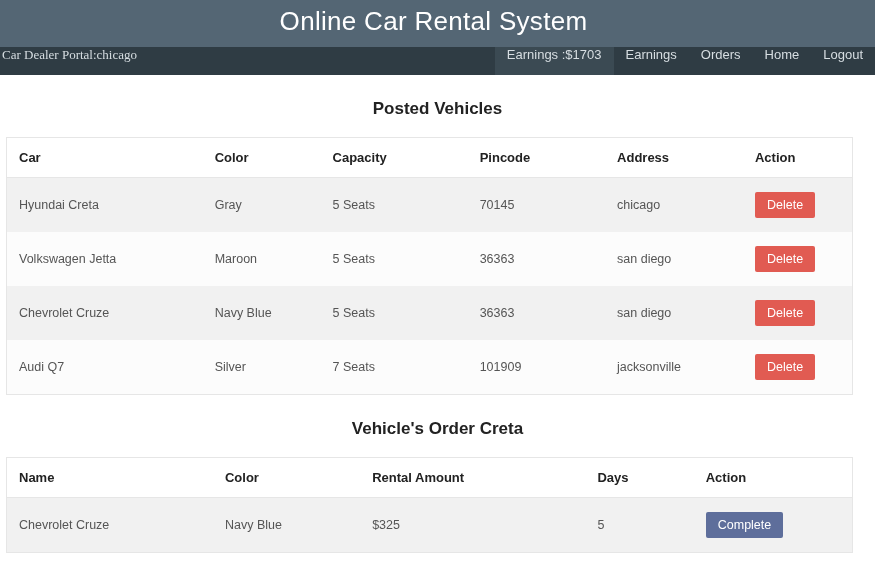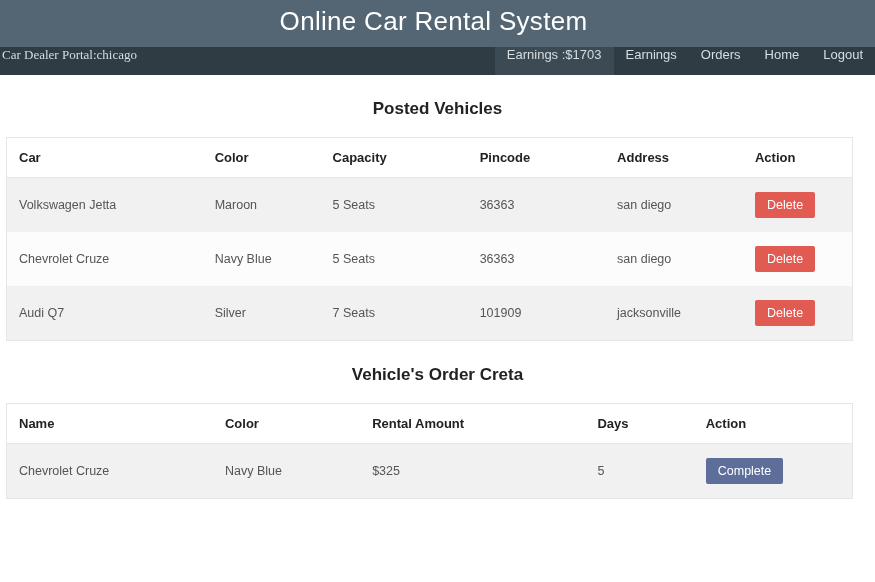--- a/index.html
+++ b/index.html
@@ -157,20 +157,28 @@
         <th>Car</th>
         <th>Color</th>
         <th>Capacity</th>
         <th>Pincode</th>
         <th>Address</th>
         <th>Action</th>
       </tr>
     </thead>
     <tbody id="vehicles-body">
         <tr>
+          <td>Hyundai Creta</td>
+          <td>Gray</td>
+          <td>5 Seats</td>
+          <td>70145</td>
+          <td>chicago</td>
+          <td><button class="btn btn-delete">Delete</button></td>
+        </tr>
+        <tr>
           <td>Volkswagen Jetta</td>
           <td>Maroon</td>
           <td>5 Seats</td>
           <td>36363</td>
           <td>san diego</td>
           <td><button class="btn btn-delete">Delete</button></td>
         </tr>
         <tr>
           <td>Chevrolet Cruze</td>
           <td>Navy Blue</td>

